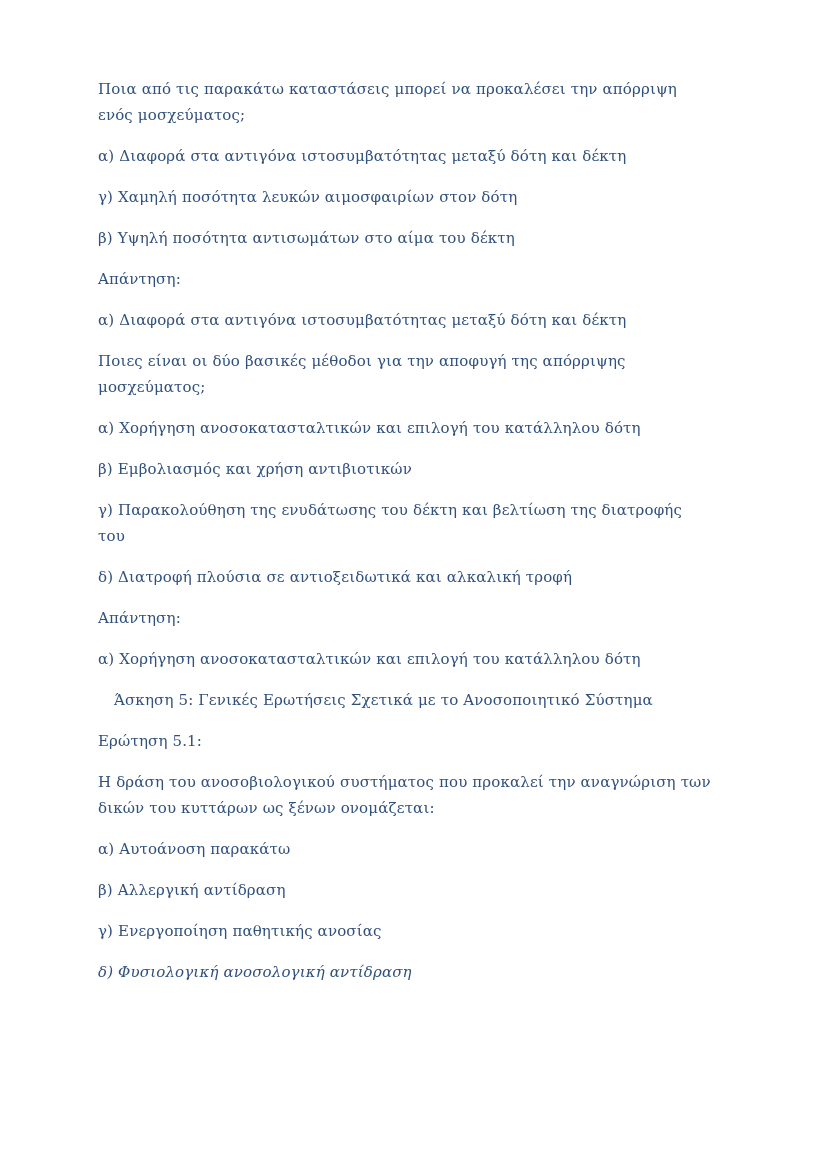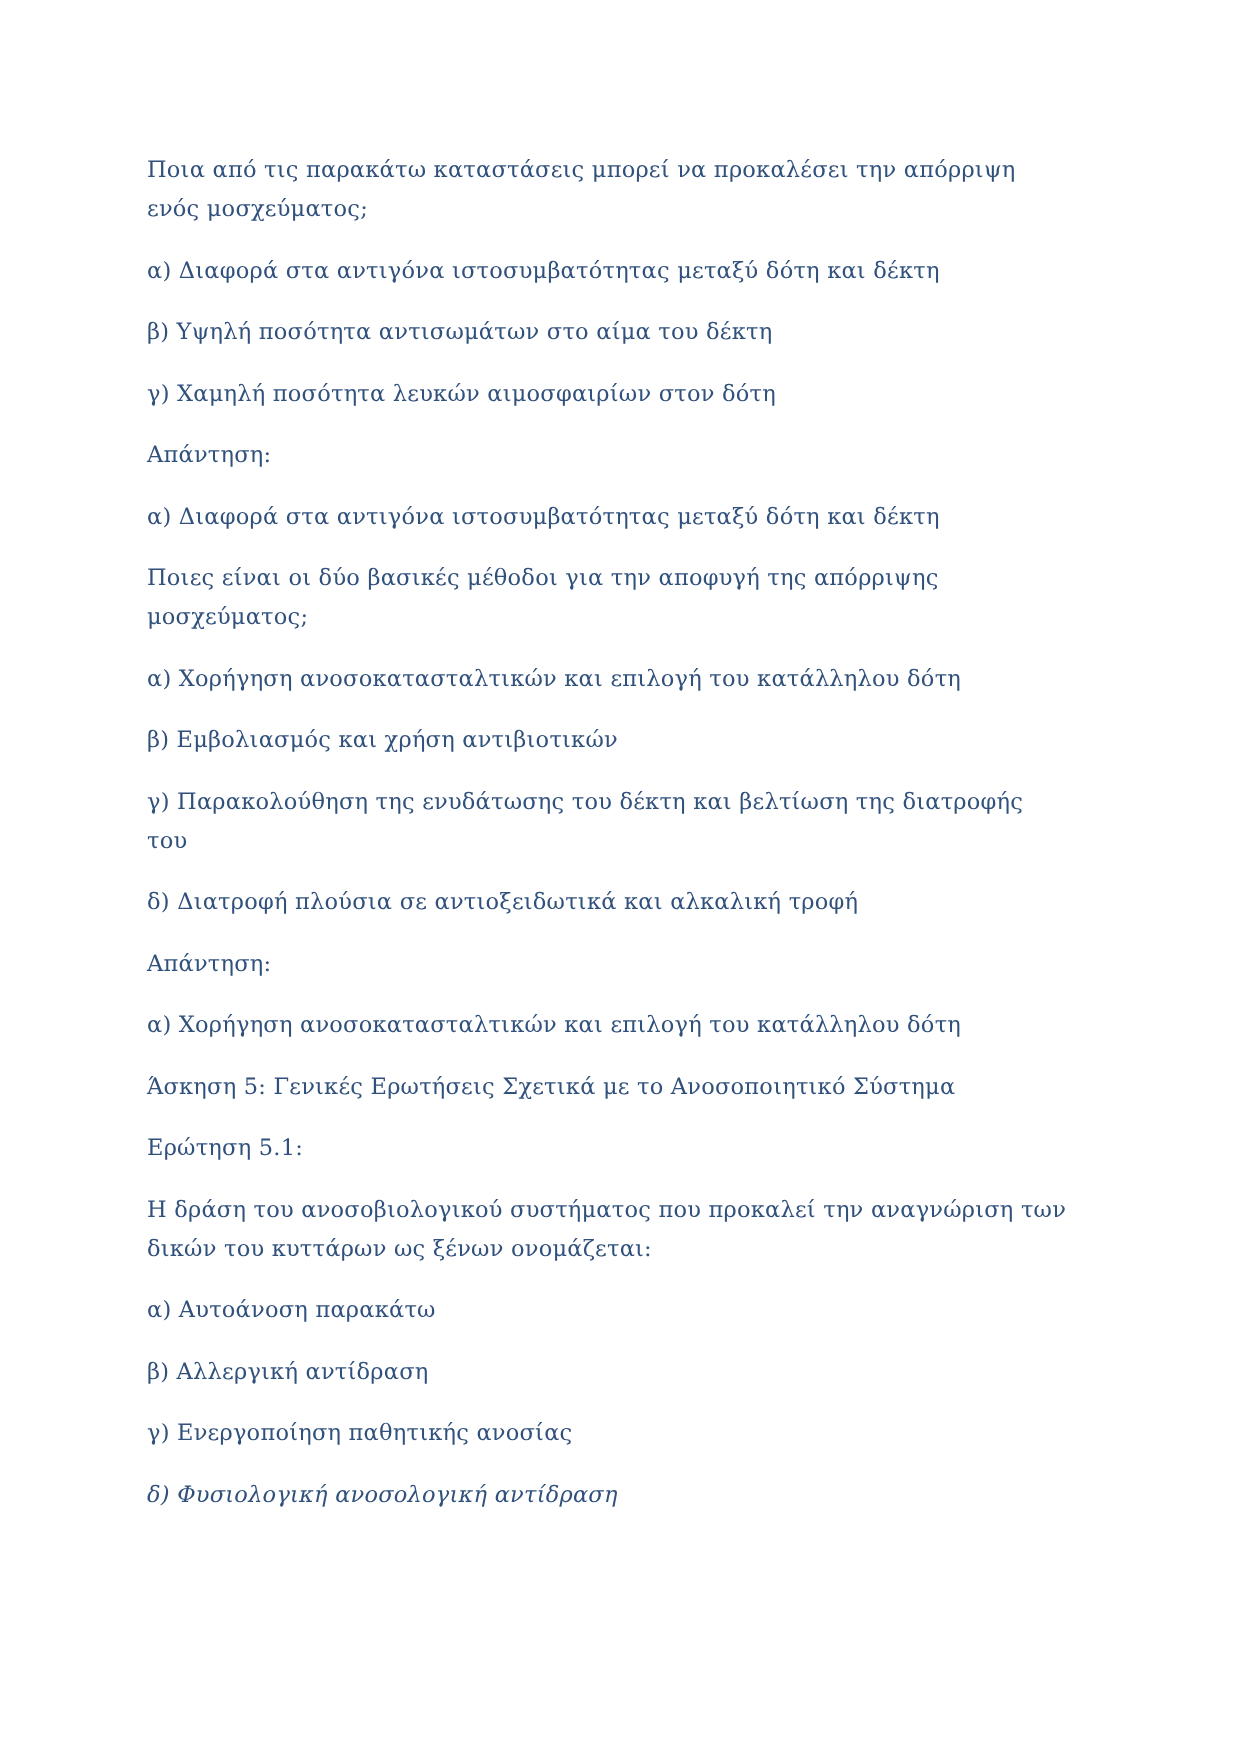--- a/index.html
+++ b/index.html
@@ -15,21 +15,21 @@
     overflow: hidden;
     font-family: "DejaVu Serif", "Liberation Serif", serif;
   }
 
   .page {
     position: relative;
     width: 828px;
     height: 1171px;
     background: #ffffff;
     box-sizing: border-box;
-    padding: 100px 116px 0 98px;
+    padding: 76px 116px 0 98px;
   }
 
   .doc-body {
     width: 614px;
   }
 
   .para {
     color: #31517d;
     font-family: "DejaVu Serif", "Liberation Serif", serif;
     font-size: 15px;
@@ -43,35 +43,36 @@
   }
 
   .para:last-child {
     margin-bottom: 0;
     font-style: italic;
   }
 
   
   .para.section-heading {
     font-weight: 400;
+    margin-left: 16px;
   }
 </style>
 </head>
 <body>
 
 <div class="page">
   <div class="doc-body">
 
     <p class="para">Ποια από τις παρακάτω καταστάσεις μπορεί να προκαλέσει την απόρριψη ενός μοσχεύματος;</p>
 
     <p class="para">α) Διαφορά στα αντιγόνα ιστοσυμβατότητας μεταξύ δότη και δέκτη</p>
 
+    <p class="para">γ) Χαμηλή ποσότητα λευκών αιμοσφαιρίων στον δότη</p>
+
     <p class="para">β) Υψηλή ποσότητα αντισωμάτων στο αίμα του δέκτη</p>
-
-    <p class="para">γ) Χαμηλή ποσότητα λευκών αιμοσφαιρίων στον δότη</p>
 
 
     <p class="para">Απάντηση:</p>
 
     <p class="para">α) Διαφορά στα αντιγόνα ιστοσυμβατότητας μεταξύ δότη και δέκτη</p>
 
 
     <p class="para">Ποιες είναι οι δύο βασικές μέθοδοι για την αποφυγή της απόρριψης μοσχεύματος;</p>
 
     <p class="para">α) Χορήγηση ανοσοκατασταλτικών και επιλογή του κατάλληλου δότη</p>

